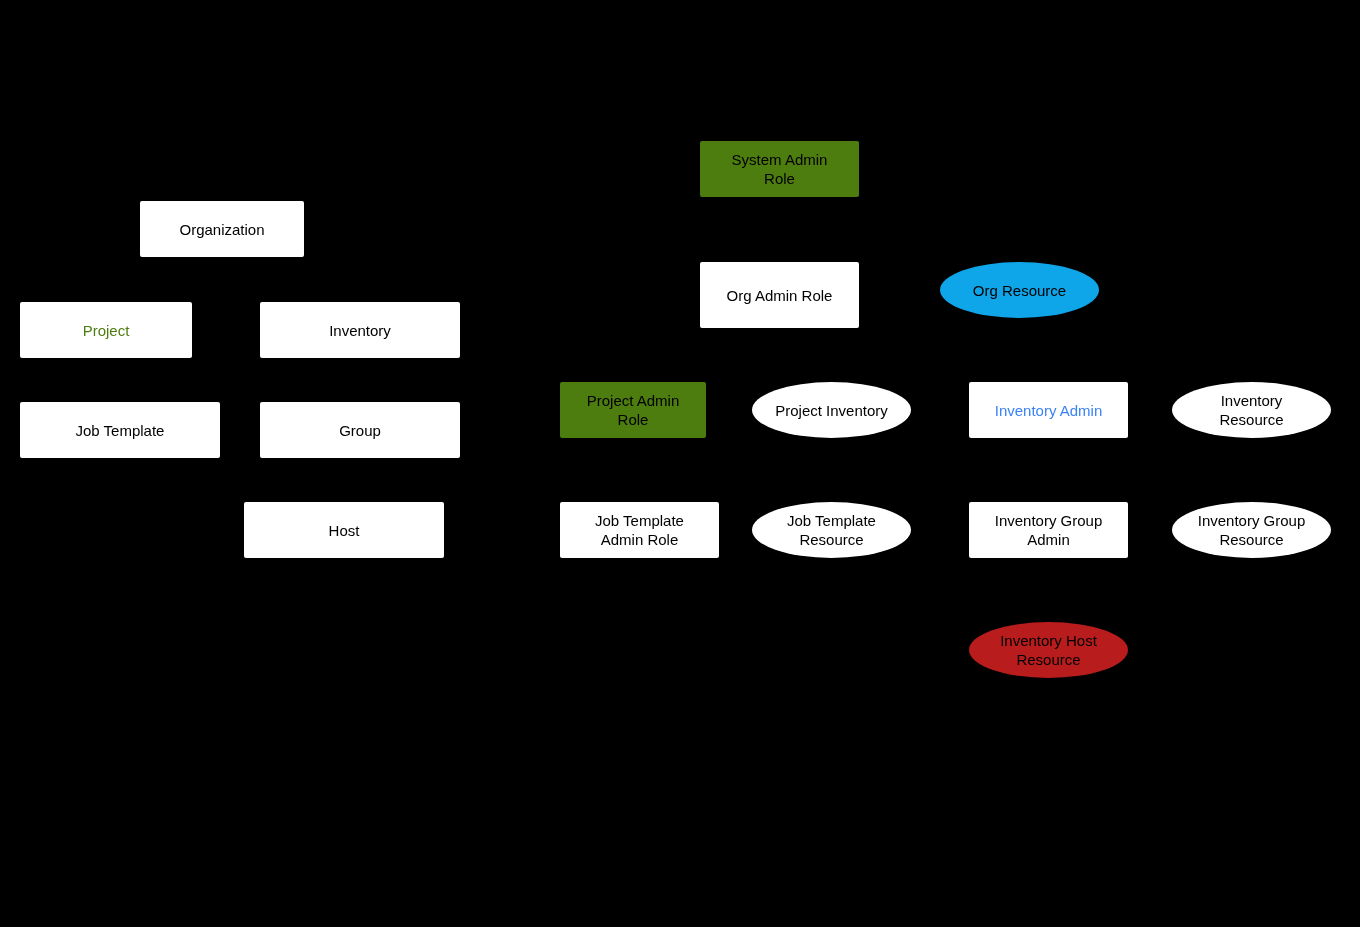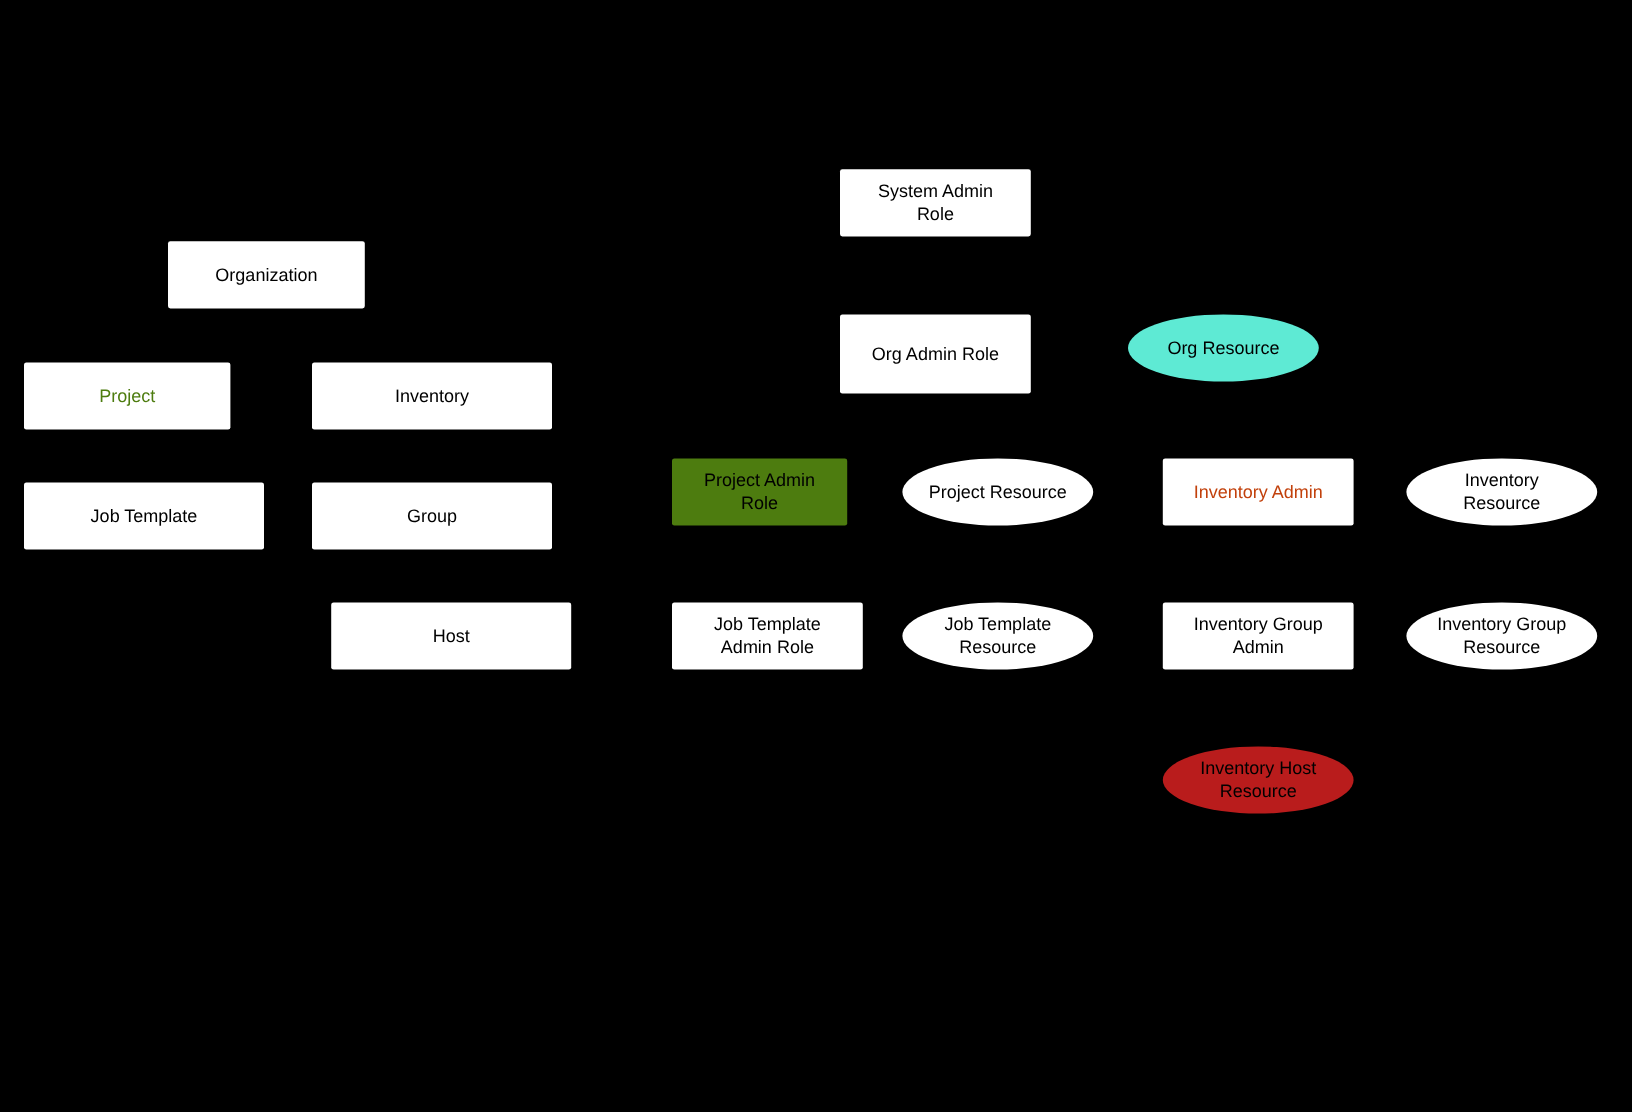--- a/index.html
+++ b/index.html
@@ -38,29 +38,29 @@
 </style>
 </head>
 <body>
 
 <div id="canvas">
     <div class="node rect" style="left: 140px; top: 201px; width: 164px; height: 56px; background: rgb(255, 255, 255); color: rgb(0, 0, 0);">Organization</div>
     <div class="node rect" style="left: 20px; top: 302px; width: 172px; height: 56px; background: rgb(255, 255, 255); color: #4d7c0f;">Project</div>
     <div class="node rect" style="left: 260px; top: 302px; width: 200px; height: 56px; background: rgb(255, 255, 255); color: rgb(0, 0, 0);">Inventory</div>
     <div class="node rect" style="left: 20px; top: 402px; width: 200px; height: 56px; background: rgb(255, 255, 255); color: rgb(0, 0, 0);">Job Template</div>
     <div class="node rect" style="left: 260px; top: 402px; width: 200px; height: 56px; background: rgb(255, 255, 255); color: rgb(0, 0, 0);">Group</div>
-    <div class="node rect" style="left: 276px; top: 502px; width: 200px; height: 56px; background: rgb(255, 255, 255); color: rgb(0, 0, 0);">Host</div>
-    <div class="node rect" style="left: 700px; top: 141px; width: 159px; height: 56px; background: #ffffff; color: rgb(0, 0, 0);">System Admin
+    <div class="node rect" style="left: 244px; top: 502px; width: 200px; height: 56px; background: rgb(255, 255, 255); color: rgb(0, 0, 0);">Host</div>
+    <div class="node rect" style="left: 700px; top: 141px; width: 159px; height: 56px; background: #4d7c0f; color: rgb(0, 0, 0);">System Admin
 Role</div>
     <div class="node rect" style="left: 700px; top: 262px; width: 159px; height: 66px; background: rgb(255, 255, 255); color: rgb(0, 0, 0);">Org Admin Role</div>
-    <div class="node ellipse" style="left: 940px; top: 262px; width: 159px; height: 56px; background: #5eead4; color: rgb(0, 0, 0);">Org Resource</div>
+    <div class="node ellipse" style="left: 940px; top: 262px; width: 159px; height: 56px; background: #0ea5e9; color: rgb(0, 0, 0);">Org Resource</div>
     <div class="node rect" style="left: 560px; top: 382px; width: 146px; height: 56px; background: #4d7c0f; color: rgb(0, 0, 0);">Project Admin
 Role</div>
-    <div class="node ellipse" style="left: 752px; top: 382px; width: 159px; height: 56px; background: rgb(255, 255, 255); color: rgb(0, 0, 0);">Project Resource</div>
-    <div class="node rect" style="left: 969px; top: 382px; width: 159px; height: 56px; background: rgb(255, 255, 255); color: #c2410c;">Inventory Admin</div>
+    <div class="node ellipse" style="left: 752px; top: 382px; width: 159px; height: 56px; background: rgb(255, 255, 255); color: rgb(0, 0, 0);">Project Inventory</div>
+    <div class="node rect" style="left: 969px; top: 382px; width: 159px; height: 56px; background: rgb(255, 255, 255); color: #3b82f6;">Inventory Admin</div>
     <div class="node ellipse" style="left: 1172px; top: 382px; width: 159px; height: 56px; background: rgb(255, 255, 255); color: rgb(0, 0, 0);">Inventory
 Resource</div>
     <div class="node rect" style="left: 560px; top: 502px; width: 159px; height: 56px; background: rgb(255, 255, 255); color: rgb(0, 0, 0);">Job Template
 Admin Role</div>
     <div class="node ellipse" style="left: 752px; top: 502px; width: 159px; height: 56px; background: rgb(255, 255, 255); color: rgb(0, 0, 0);">Job Template
 Resource</div>
     <div class="node rect" style="left: 969px; top: 502px; width: 159px; height: 56px; background: rgb(255, 255, 255); color: rgb(0, 0, 0);">Inventory Group
 Admin</div>
     <div class="node ellipse" style="left: 1172px; top: 502px; width: 159px; height: 56px; background: rgb(255, 255, 255); color: rgb(0, 0, 0);">Inventory Group
 Resource</div>

